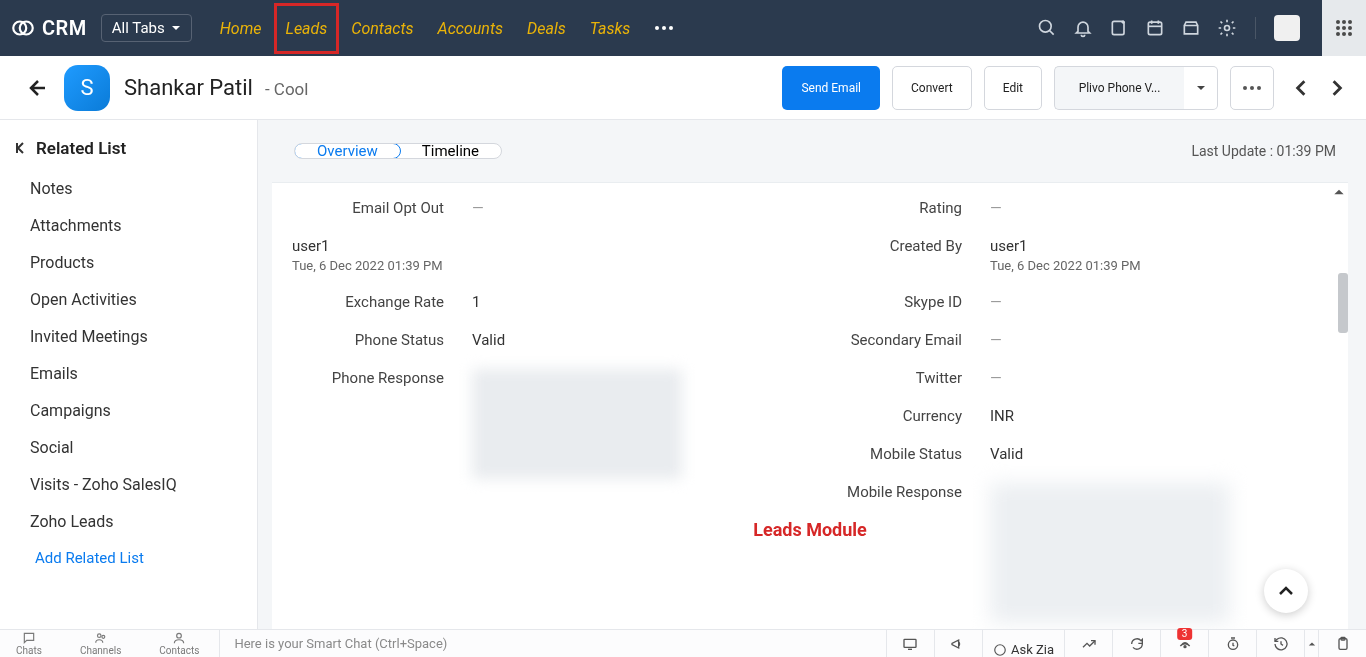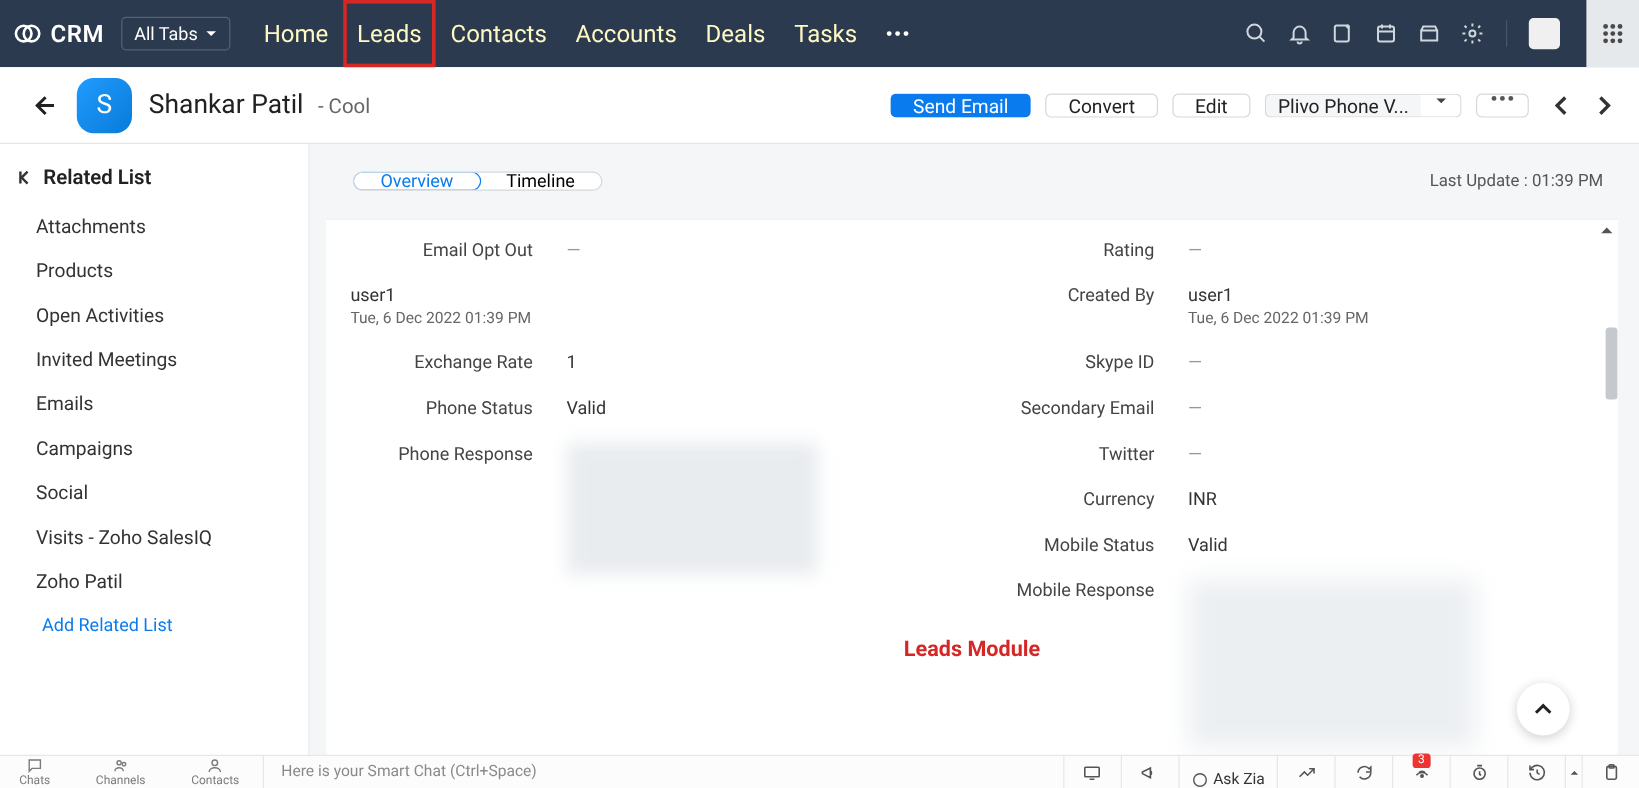--- a/index.html
+++ b/index.html
@@ -5,37 +5,37 @@
 * { margin: 0; padding: 0; box-sizing: border-box; font-family: -apple-system, BlinkMacSystemFont, "Segoe UI", Roboto, Arial, sans-serif; }
 body { width: 1366px; height: 657px; background: #f4f6f8; overflow: hidden; position: relative; }
 
 
 .topnav { height: 56px; background: #2b3a4e; display: flex; align-items: center; padding: 0 10px; color: #fff; }
 .brand { display: flex; align-items: center; gap: 6px; margin-right: 14px; }
 .brand-icon { width: 26px; height: 26px; }
 .brand-text { font-size: 20px; font-weight: 600; letter-spacing: 0.5px; }
 .alltabs { border: 1px solid #576273; border-radius: 4px; padding: 4px 10px; font-size: 15px; display: flex; align-items: center; gap: 6px; margin-right: 16px; cursor: pointer; }
 .navlinks { display: flex; align-items: center; gap: 0; }
-.navlink { padding: 16px 12px; font-size: 20px; color: #fef9c3; cursor: pointer; }
+.navlink { padding: 16px 12px; font-size: 16px; color: #eab308; cursor: pointer; font-style: italic; }
 .navlink.highlight { outline: 3px solid #d62727; outline-offset: -3px; }
 .navicons { margin-left: auto; display: flex; align-items: center; gap: 16px; }
 .navicons .ic { width: 20px; height: 20px; color: #cfd6de; cursor: pointer; display:flex; align-items:center; justify-content:center; }
 .navsep { width:1px; height:22px; background:#4a5666; margin:0 2px; }
 .avatar-sq { width:26px; height:26px; border-radius:4px; background:#f0f0f0; }
 .apps-sq { width:44px; height:56px; background:#e6e9ec; display:flex; align-items:center; justify-content:center; margin-left:6px; margin-right:-10px; }
 .apps-grid { width:18px; height:18px; }
 
 
 .headerbar { height: 64px; background: #fff; border-bottom: 1px solid #e5e7eb; display:flex; align-items:center; padding: 0 20px 0 24px; }
 .back-arrow { width:24px; height:24px; cursor:pointer; margin-right:16px; }
 .lead-avatar { width:46px; height:46px; border-radius:14px; background:linear-gradient(135deg,#1f9bff,#0a7bd8); color:#fff; display:flex; align-items:center; justify-content:center; font-size:22px; margin-right:14px; }
 .lead-name { font-size:22px; font-weight:400; color:#222; margin-right:8px; }
 .lead-sub { font-size:17px; color:#666; }
 .header-actions { margin-left:auto; display:flex; align-items:center; gap:12px; }
-.btn { height:20px; padding:0 18px; border-radius:5px; font-size:16px; display:flex; align-items:flex-start; justify-content:center; cursor:pointer; border:1px solid transparent; }
+.btn { height:44px; padding:0 18px; border-radius:5px; font-size:12px; display:flex; align-items:center; justify-content:center; cursor:pointer; border:1px solid transparent; }
 .btn-primary { background:#0a7bef; color:#fff; }
 .btn-outline { background:#fff; border-color:#d4d7dd; color:#222; }
 .btn-split { display:flex; }
 .btn-split .main { border-radius:5px 0 0 5px; border-right:0; width:130px; overflow:hidden; white-space:nowrap; text-overflow:ellipsis; padding:0 25px; }
 .btn-split .caret { border-radius:0 5px 5px 0; border-left:0; width:34px; padding:0; }
 .btn-more { width:44px; padding:0; }
 .pager { display:flex; gap:18px; margin-left:6px; }
 .pager .ic { width:18px; height:18px; cursor:pointer; }
 
 
@@ -58,21 +58,21 @@
 .fields-wrap { display:flex; padding: 6px 20px 20px 20px; }
 .col { flex:1; }
 .fieldrow { display:flex; padding: 10px 0; }
 .flabel { width:180px; min-width:180px; text-align:right; font-size:15px; color:#444; padding-right:28px; }
 .fval { font-size:15px; color:#333; }
 .fval .sub { font-size:13px; color:#666; margin-top:3px; }
 .dash { color:#999; }
 .blur-box { filter: blur(7px); background: #e9ecef; border-radius:3px; width:210px; height:110px; }
 .blur-box2 { filter: blur(10px); background: #eceff2; border-radius:3px; width:240px; height:140px; }
 
-.annotation { position:absolute; left:50%; transform:translateX(-50%); top:348px; font-size:18px; font-weight:700; color:#d62727; text-shadow: -1px -1px 0 #fff,1px -1px 0 #fff,-1px 1px 0 #fff,1px 1px 0 #fff; pointer-events:none; }
+.annotation { position:absolute; left:50%; transform:translateX(-50%); top:336px; font-size:18px; font-weight:700; color:#d62727; text-shadow: -1px -1px 0 #fff,1px -1px 0 #fff,-1px 1px 0 #fff,1px 1px 0 #fff; pointer-events:none; }
 
 .scroll-indicator { position:absolute; right:2px; top:2px; width:14px; height:14px; }
 .scrollthumb { position:absolute; right:0; top:90px; width:10px; height:60px; background:#c5c8cc; border-radius:3px; }
 .fab-up { position:absolute; right:40px; bottom:16px; width:44px; height:44px; border-radius:50%; background:#fff; box-shadow:0 2px 10px rgba(0,0,0,0.2); display:flex; align-items:center; justify-content:center; cursor:pointer; }
 
 
 .bottombar { height:28px; position:absolute; bottom:0; left:0; right:0; background:#fcfcfd; border-top:1px solid #e5e7eb; display:flex; align-items:center; font-size:12px; color:#666; }
 .bottom-left { display:flex; align-items:flex-end; gap:38px; padding-left:16px; height:100%; }
 .bottom-left .bitem { display:flex; flex-direction:column; align-items:center; font-size:10px; color:#7a7a7a; cursor:pointer; justify-content:center; height:100%; gap:0; }
 .bottom-left .bitem svg { width:14px; height:14px; }
@@ -223,29 +223,30 @@
 
 <div class="body">
   <div class="sidebar">
     <div class="sidebar-header">
       <svg class="collapse-ic" viewBox="0 0 10 14" fill="none" stroke="#333" stroke-width="2">
           <path d="M7 2 L2 7 L7 12"></path>
           <line x1="1" y1="2" x2="1" y2="12"></line>
         </svg>
       <span>Related List</span>
     </div>
+    <div class="sidebar-item"><span>Notes</span></div>
     <div class="sidebar-item"><span>Attachments</span></div>
     <div class="sidebar-item"><span>Products</span></div>
     <div class="sidebar-item"><span>Open Activities</span></div>
     <div class="sidebar-item"><span>Invited Meetings</span></div>
     <div class="sidebar-item"><span>Emails</span></div>
     <div class="sidebar-item"><span>Campaigns</span></div>
     <div class="sidebar-item"><span>Social</span></div>
     <div class="sidebar-item"><span>Visits - Zoho SalesIQ</span></div>
-    <div class="sidebar-item"><span>Zoho Patil</span></div>
+    <div class="sidebar-item"><span>Zoho Leads</span></div>
     <div class="sidebar-add"><span>Add Related List</span></div>
   </div>
 
   <div class="main">
     <div class="tabsrow">
       <div class="tabpill">
         <div class="tab active">
             <span>Overview</span>
           </div>
         <div class="tab">

